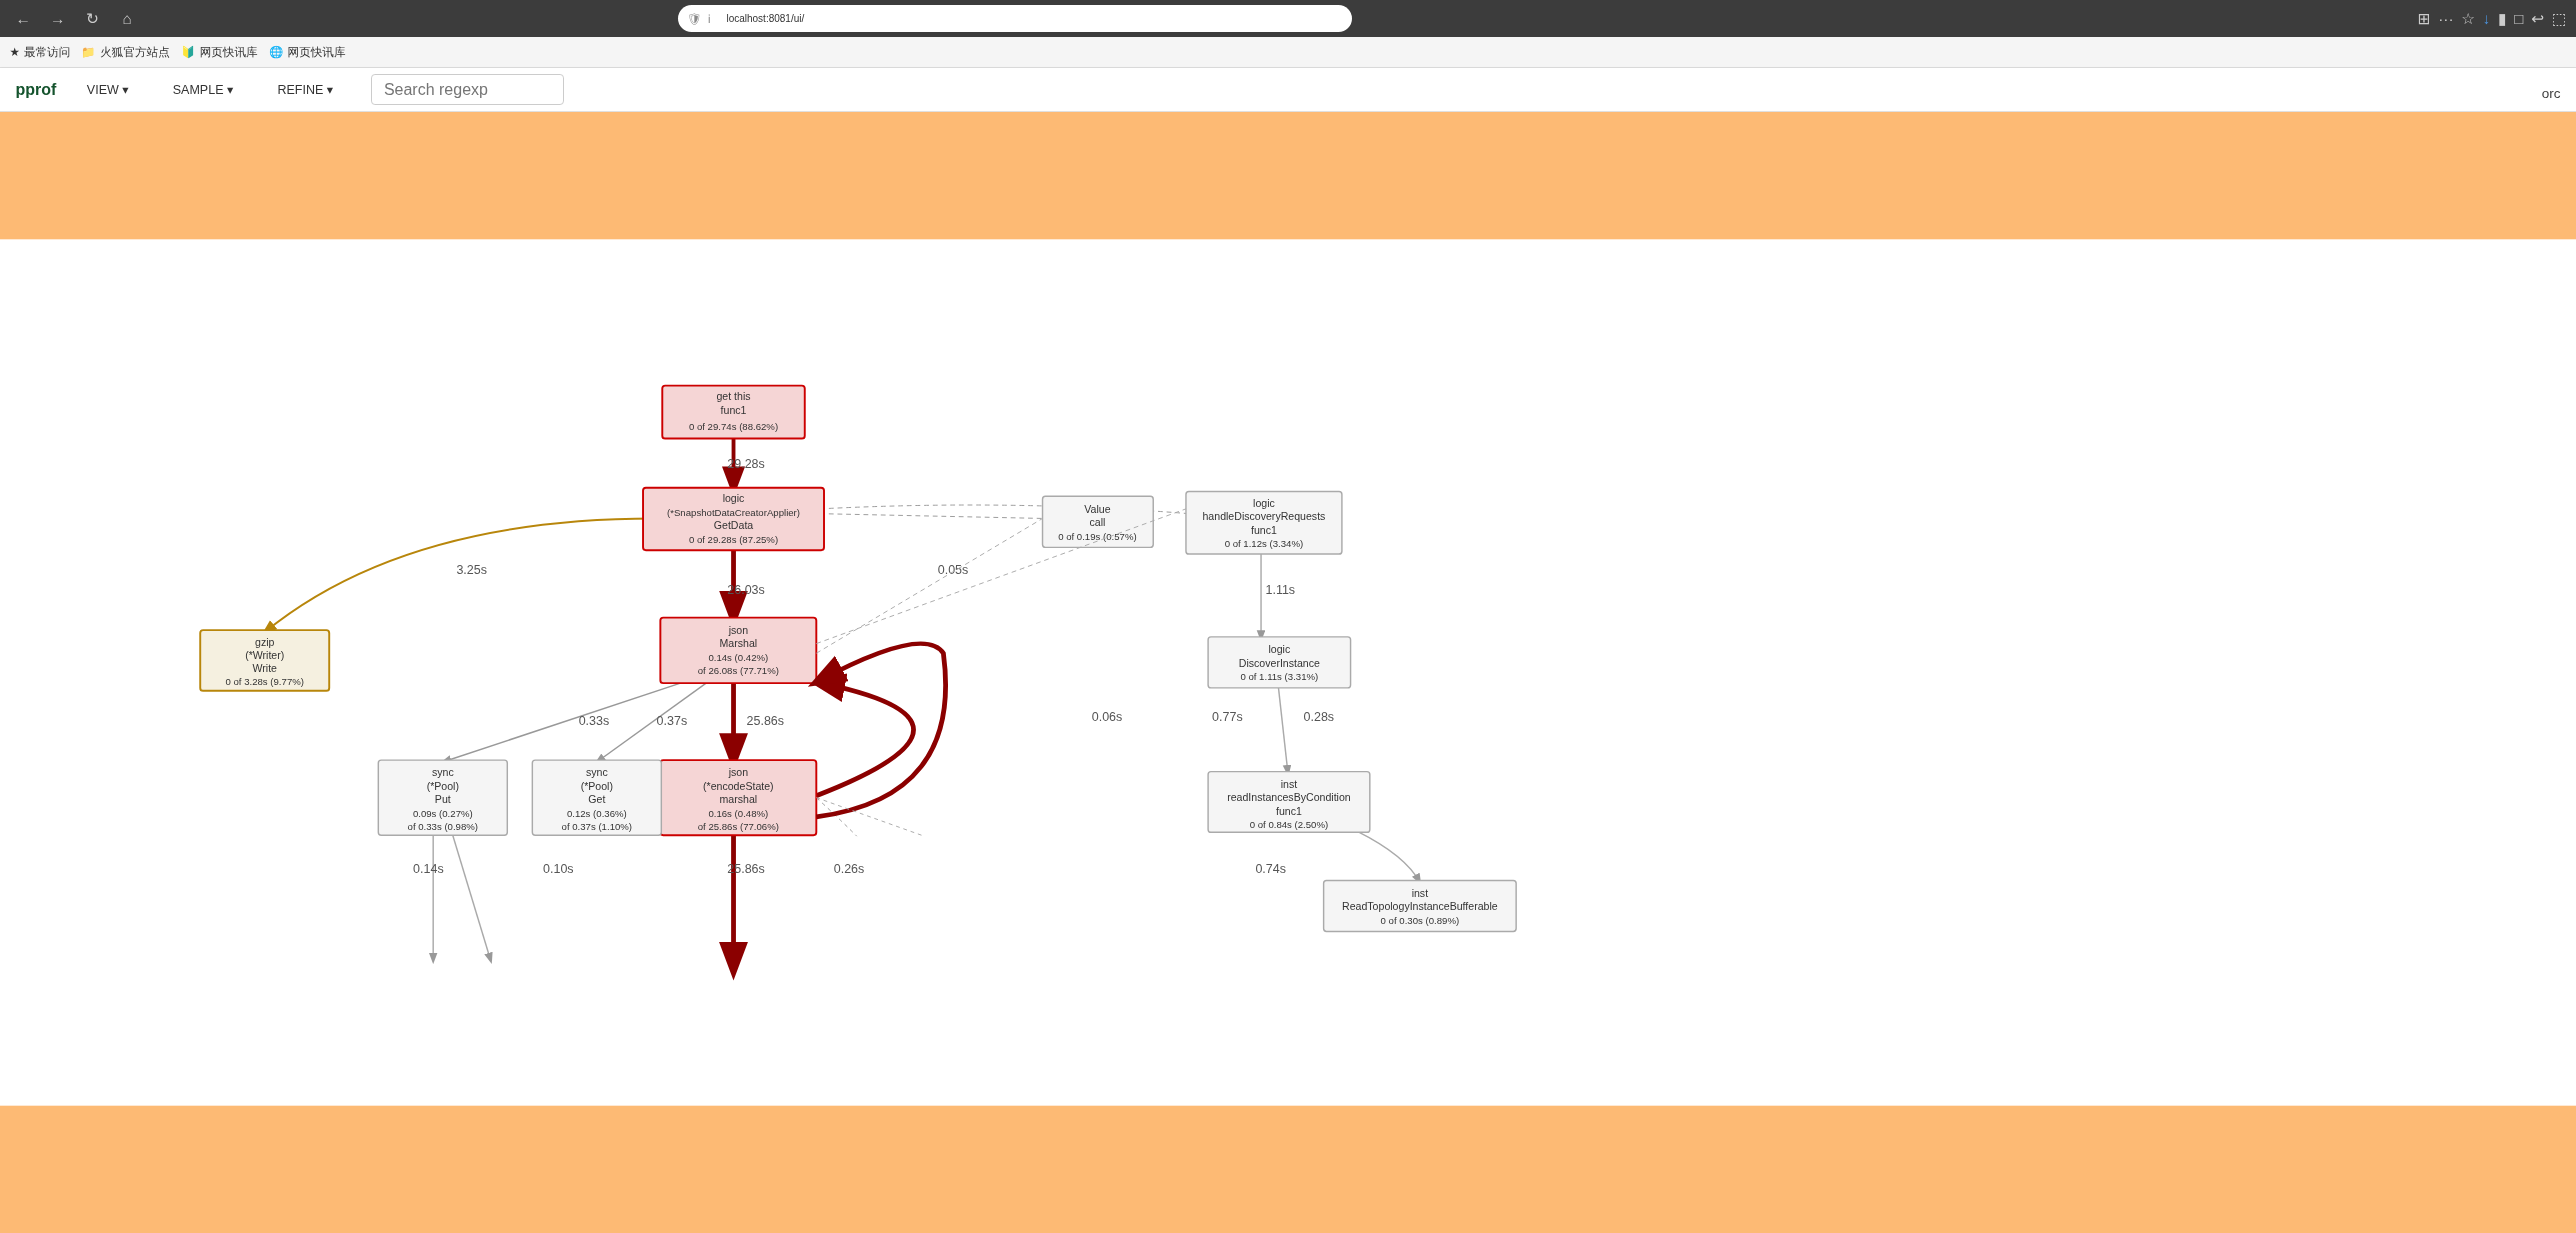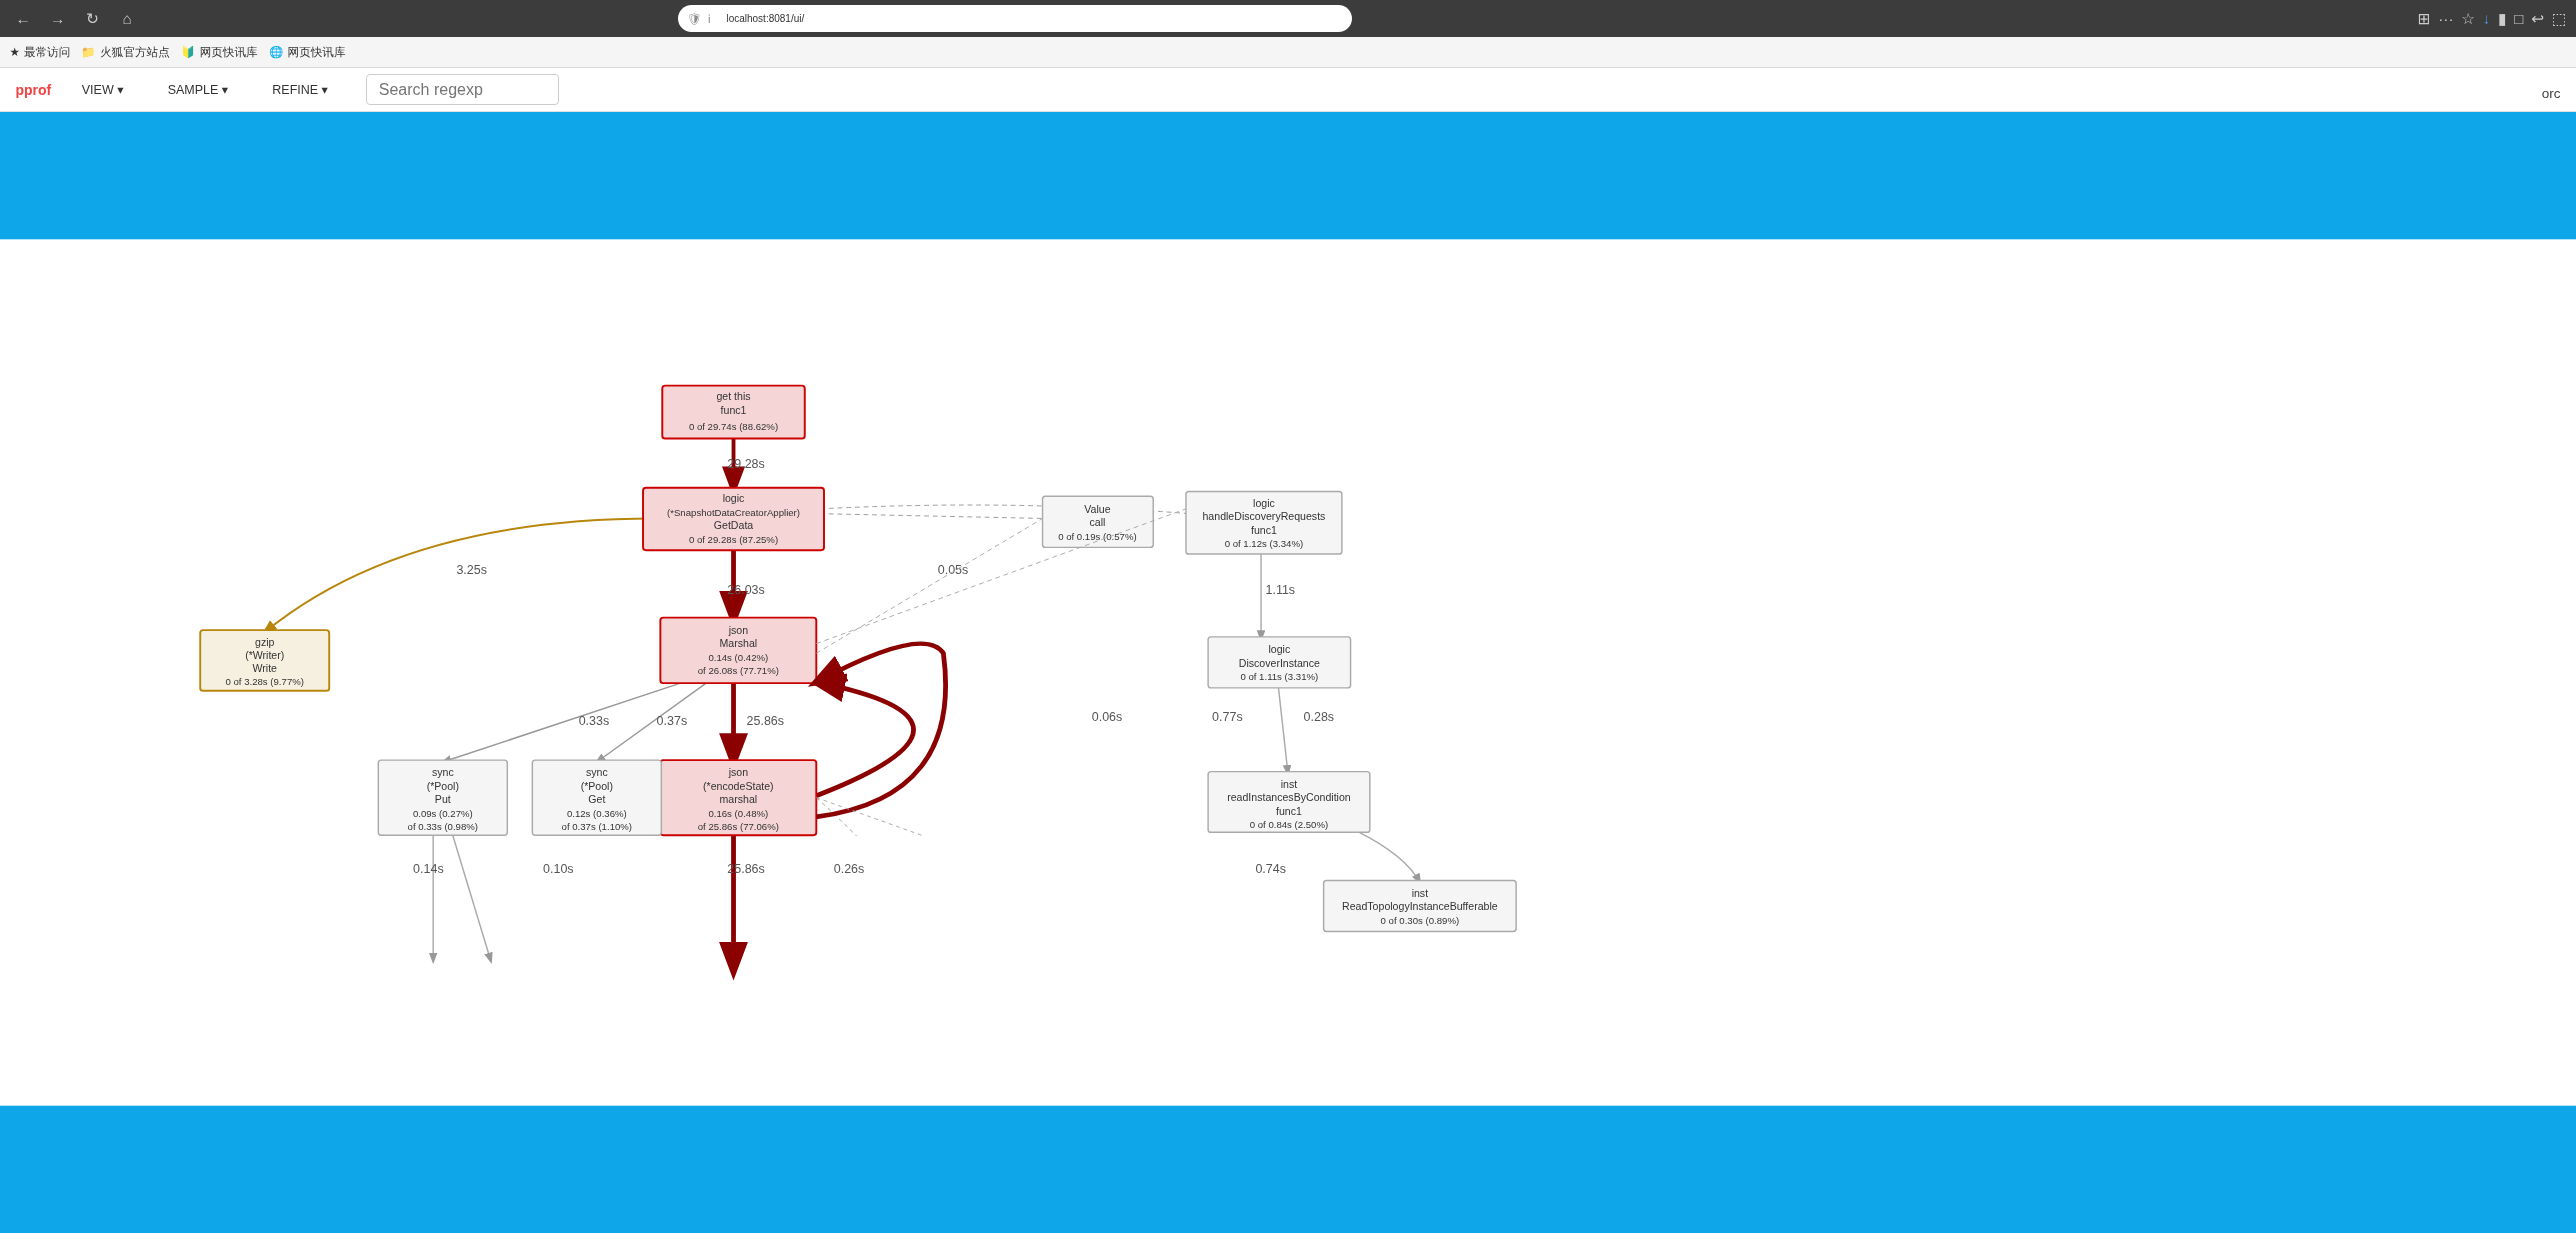--- a/index.html
+++ b/index.html
@@ -62,22 +62,22 @@
       height: 44px;
       display: flex;
       align-items: center;
       padding: 0 15.4px;
       gap: 19px;
       border-bottom: 1px solid #e0e0e0;
       box-shadow: 0 1px 2.9px rgba(0,0,0,0.1);
     }
     .app-logo {
       font-weight: bold;
-      font-size: 14px;
-      color: #ef4444;
+      font-size: 16px;
+      color: #14532d;
     }
     .app-nav { display: flex; align-items: center; gap: 21px; }
     .nav-menu-btn {
       padding: 5.8px 11.6px;
       background: none;
       border: none;
       cursor: pointer;
       font-size: 12.5px;
       color: #333;
       border-radius: 3.9px;
@@ -96,21 +96,21 @@
       margin-left: auto;
       color: #1a73e8;
       font-size: 13.5px;
       cursor: pointer;
     }
 
     
     .graph-area {
       width: 100%;
       height: calc(100vh - 37px - 31px - 44px);
-      background: #0ea5e9;
+      background: #fdba74;
       position: relative;
       overflow: hidden;
     }
 
     
     .graph-svg {
       width: 100%;
       height: 100%;
     }
   </style>

